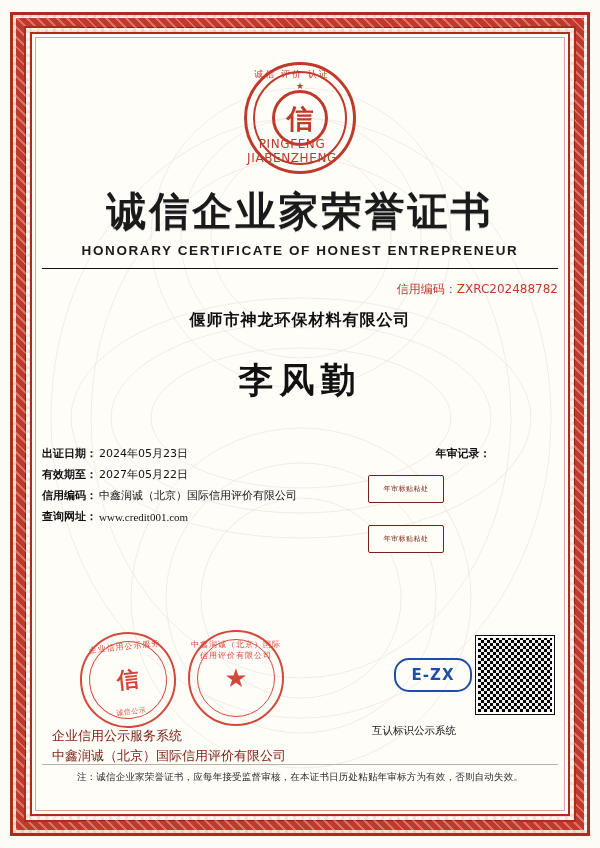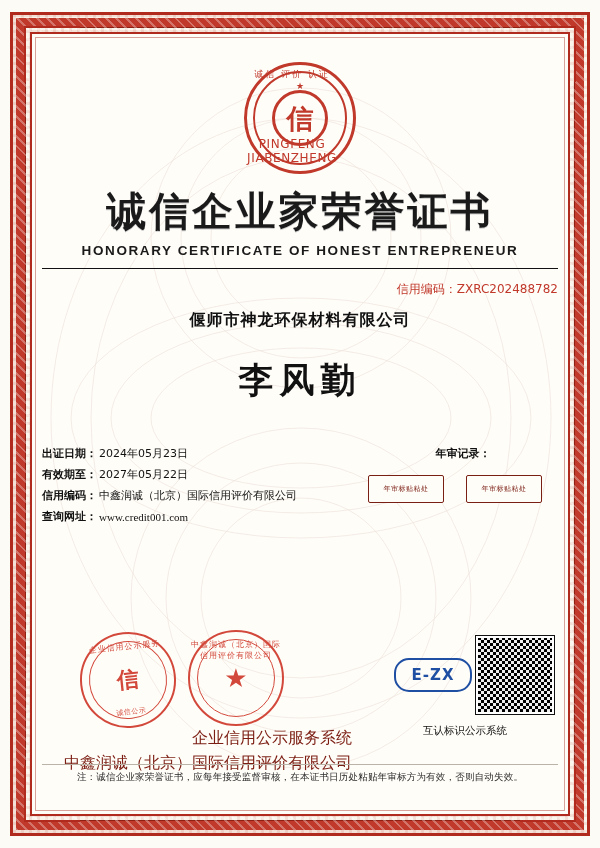--- a/index.html
+++ b/index.html
@@ -243,20 +243,21 @@
     font-size: 11px;
     font-weight: bold;
     color: #111;
     line-height: 1.9;
     text-align: center;
   }
   .sticker-row {
     margin-top: 10px;
     display: flex;
     gap: 22px;
+    flex-direction: column;
   }
   .sticker {
     width: 74px; height: 26px;
     border: 1px solid #7a1f14;
     border-radius: 2px;
     display: flex; align-items: center; justify-content: center;
     color: #7a1f14;
     font-size: 7px;
     letter-spacing: 0.5px;
     background: #fffdf8;
@@ -298,23 +299,23 @@
   }
   .seal1 { left: 38px; top: 2px; transform: rotate(-6deg); }
   .seal2 { left: 146px; top: 0px; }
   .seal2 .star { position: absolute; left: 50%; top: 50%; transform: translate(-50%,-50%); font-size: 26px; }
 
   .seal-captions {
     position: absolute;
     left: 10px;
     top: 96px;
     width: 300px;
-    text-align: right;
+    text-align: left;
     color: #7b1d12;
-    font-size: 16px;
+    font-size: 13px;
     line-height: 1.55;
     font-family: "DejaVu Sans", sans-serif;
   }
 
   .logo-ezx {
     position: absolute;
     left: 352px; top: 28px;
     width: 74px; height: 30px;
     border: 2px solid #1f4fa3;
     border-radius: 15px;
@@ -333,21 +334,21 @@
       repeating-linear-gradient(0deg, #111 0 3px, #fff 3px 6px),
       repeating-linear-gradient(90deg, #111 0 3px, #fff 3px 6px);
     background-blend-mode: difference;
     border: 2px solid #fff;
     outline: 1px solid #111;
   }
   .bottom-labels {
     position: absolute;
     left: 330px; right: 0; top: 94px;
     display: flex;
-    justify-content: center;
+    justify-content: flex-start;
     color: #111;
     font-size: 10.5px;
     font-family: "DejaVu Sans", sans-serif;
   }
 
   .note {
     position: absolute;
     left: 0; right: 0;
     bottom: 18px;
     padding-top: 6px;

